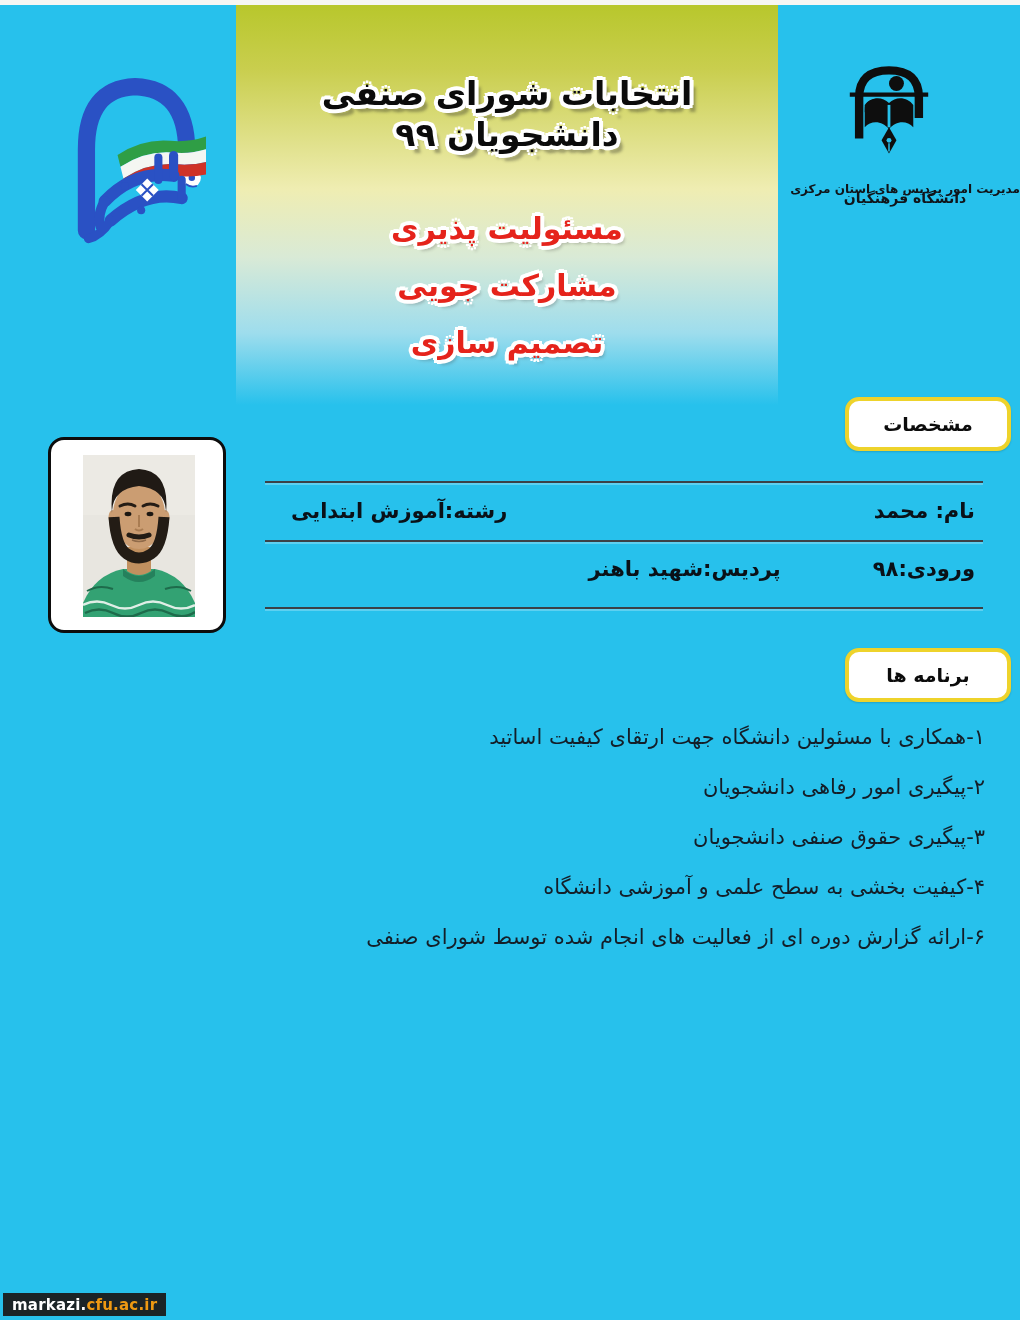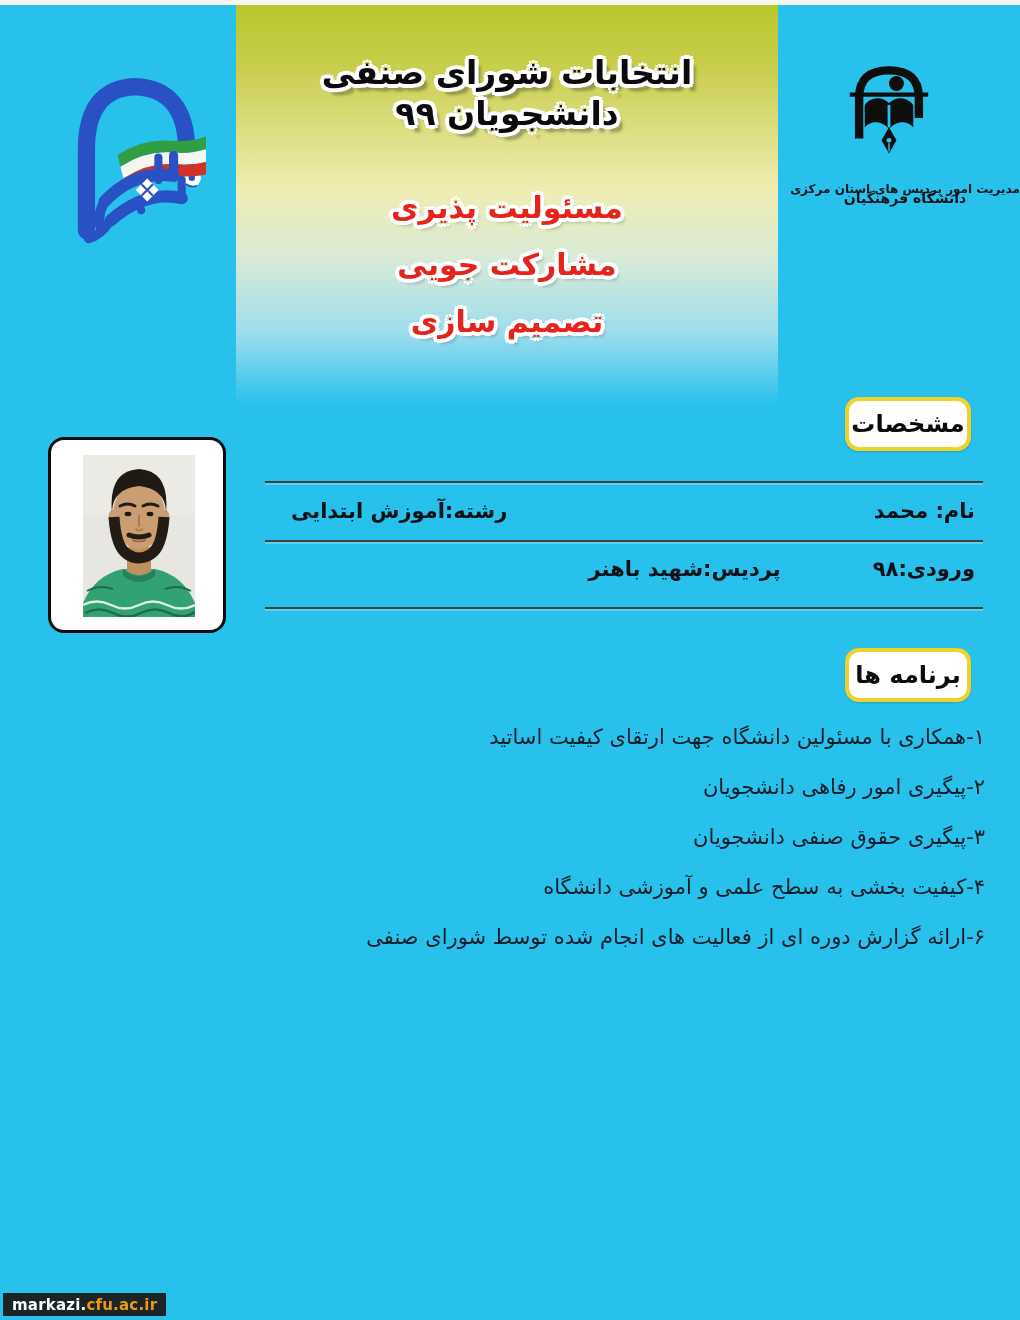--- a/index.html
+++ b/index.html
@@ -10,21 +10,21 @@
   }
   .top-strip{position:absolute;left:0;top:0;width:1020px;height:5px;background:#f6f6f3;}
 
   
   .banner{
     position:absolute; left:236px; top:5px; width:542px; height:400px;
     background:linear-gradient(180deg,#b8c72c 0%,#c9ce4e 16%,#efedb2 46%,#d9ead6 63%,#9edded 82%,#27c1ec 100%);
     text-align:center;
   }
   .banner-title{
-    margin-top:47px; padding:0 14px;
+    margin-top:68px; padding:0 14px;
     font-size:33px; font-weight:bold; color:#0b0b0b; direction:rtl; line-height:1.25;
     text-shadow:
       -3px -3px 0 #fff, 3px -3px 0 #fff, -3px 3px 0 #fff, 3px 3px 0 #fff,
       0 -4px 0 #fff, 0 4px 0 #fff, -4px 0 0 #fff, 4px 0 0 #fff,
       6px 7px 3px rgba(30,30,30,.35);
   }
   .banner-slogans{margin-top:44px; direction:rtl;}
   .slogan{
     font-size:30px; font-weight:bold; color:#e5231b; line-height:57px;
     text-shadow:
@@ -35,24 +35,24 @@
 
   
   .logo-left{position:absolute; left:54px; top:56px; width:152px; height:188px;}
   .logo-right{position:absolute; left:800px; top:58px; width:210px; height:160px; text-align:center;}
   .logo-right svg{position:absolute; left:47px; top:2px;}
   .uni-line1{position:absolute; left:0; top:99px; width:210px; font-size:14px; font-weight:bold; color:#10151a; direction:rtl; white-space:nowrap;margin-top:33px;}
   .uni-line2{position:absolute; left:-10px; top:124px; width:230px; font-size:12px; font-weight:bold; color:#10151a; direction:rtl; white-space:nowrap;}
 
   
   .badge{
-    position:absolute; left:845px; width:126px; height:54px; box-sizing:border-box;
+    position:absolute; left:845px; width:166px; height:54px; box-sizing:border-box;
     background:#fff; border:4px solid #eed32b; border-radius:14px;
     display:flex; align-items:center; justify-content:center;
-    font-size:24px; font-weight:bold; color:#0c0c0c; direction:rtl;
+    font-size:19px; font-weight:bold; color:#0c0c0c; direction:rtl;
     box-shadow:0 1px 2px rgba(0,0,0,.15);
   }
   #badge-profile{top:397px;}
   #badge-programs{top:648px;}
 
   
   .photo-frame{
     position:absolute; left:48px; top:437px; width:178px; height:196px; box-sizing:border-box;
     background:#fff; border:3px solid #0d0d0d; border-radius:16px;
   }

